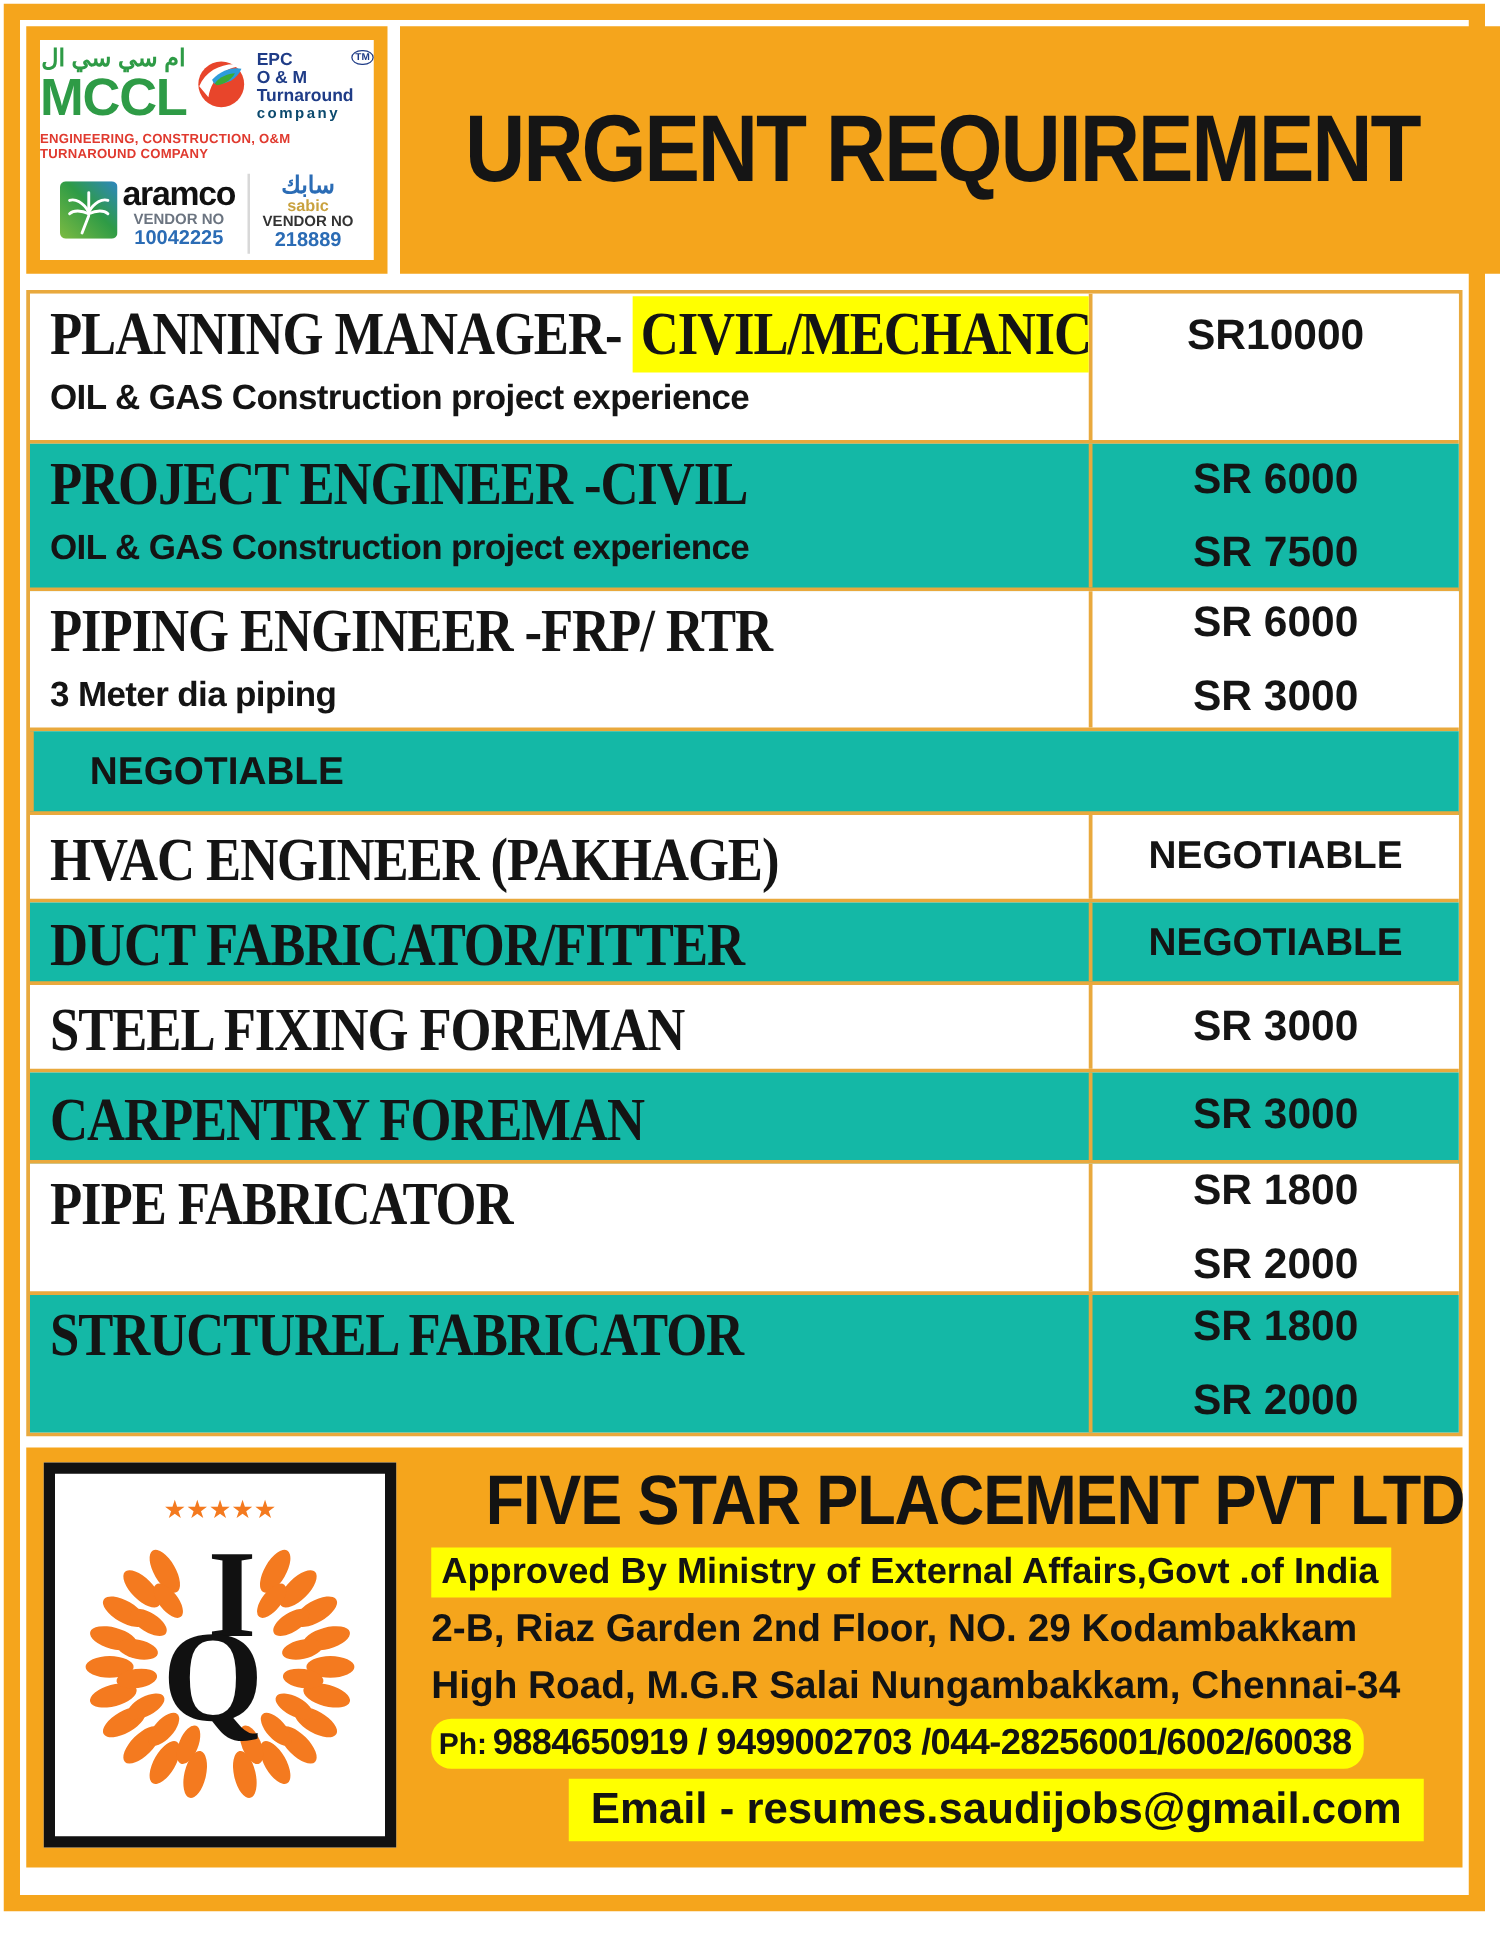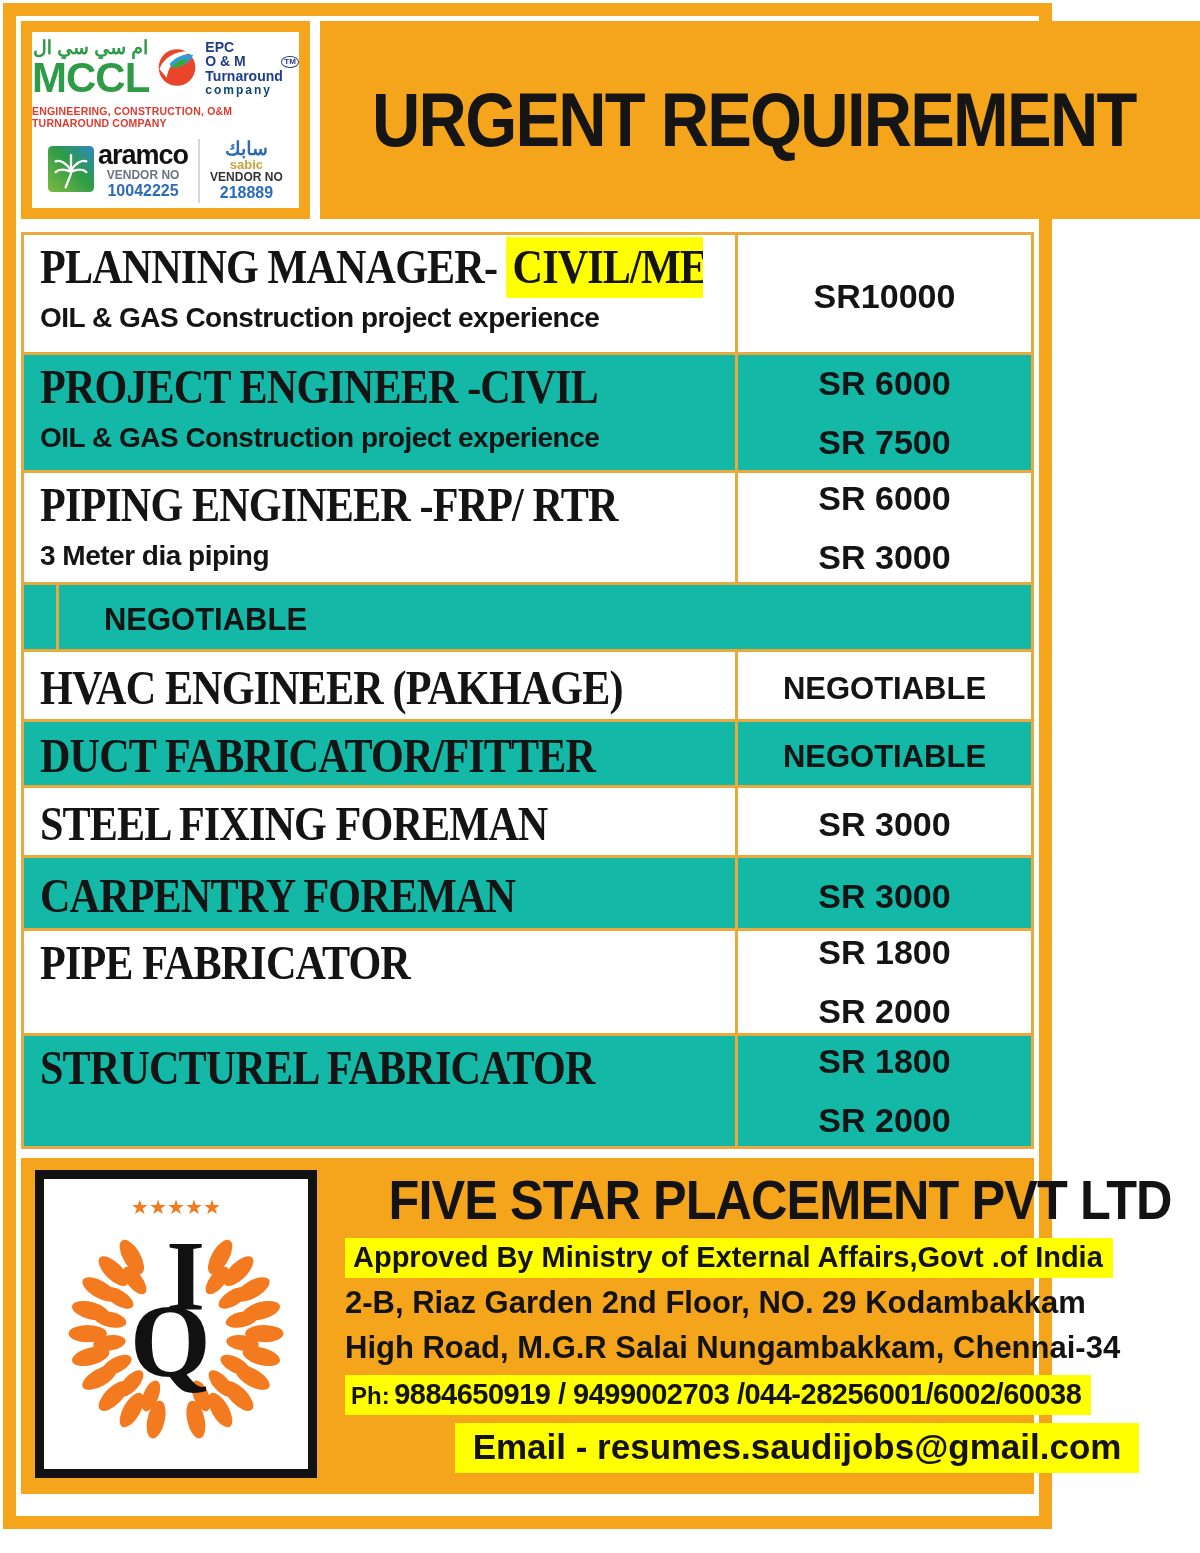--- a/index.html
+++ b/index.html
@@ -1,30 +1,30 @@
 <!DOCTYPE html>
 <html><head>
 <meta charset="utf-8">
 <style>
   * { box-sizing: border-box; margin: 0; padding: 0; }
   html,body { width:1200px; height:1553px; background:#fff; font-family:"Liberation Sans",sans-serif; overflow:hidden; }
-  .frame { position:absolute; left:3px; top:3px; width:1049px; height:1526px;
+  .frame { position:absolute; left:3px; top:3px; width:1185px; height:1526px;
            border:13px solid #F5A51C; background:#fff; padding:5px; }
 
   
   .header { display:flex; height:198px; }
   .logo-box { width:312px; border:11px solid #F5A51C; background:#fff;
               display:flex; flex-direction:column; align-items:center; justify-content:center; gap:6px; }
   .mccl-row { display:flex; align-items:center; gap:6px; }
   .mccl-left { text-align:center; }
   .mccl-arabic { color:#2E9B46; font-size:19px; font-weight:bold; line-height:1; }
   .mccl-name { color:#2E9B46; font-size:42px; font-weight:900; letter-spacing:-1px; line-height:1; }
   .epc-col { font-size:14px; font-weight:800; color:#1F3C87; line-height:1.05; position:relative; padding-right:16px;}
   .company-word { color:#0c4a6e; font-weight:700; font-size:12px; letter-spacing:2px; }
-  .tm { position:absolute; right:0; top:16px; font-size:8px; color:#1F3C87; border:1px solid #1F3C87; border-radius:50%; padding:1px 2px; }
+  .tm { position:absolute; right:0; top:0; font-size:8px; color:#1F3C87; border:1px solid #1F3C87; border-radius:50%; padding:1px 2px; }
   .mccl-tagline { color:#E03A2F; font-size:10.5px; font-weight:800; letter-spacing:0.2px; }
   .vendor-row { display:flex; align-items:center; gap:10px; margin-top:4px; }
   .aramco-wrap { display:flex; align-items:center; gap:4px; }
   .aramco-col { text-align:center; }
   .aramco-name { font-size:27px; font-weight:800; color:#111; letter-spacing:-1px; line-height:1; }
   .vendor-label { font-size:12px; color:#6B7480; font-weight:700; line-height:1.1; }
   .vendor-no { font-size:16px; color:#2B6CB5; font-weight:800; line-height:1.1; }
   .vendor-divider { width:2px; height:64px; background:#d8d8d8; }
   .sabic-col { text-align:center; }
   .sabic-arabic { color:#2B6CB5; font-size:19px; font-weight:bold; line-height:1; }
@@ -41,35 +41,35 @@
   .row { display:flex; border-bottom:3px solid #E9A93D; background:#fff; }
   .row:last-child { border-bottom:none; }
   .row.cream { background:#14b8a6; }
   .cell-title { flex:1; padding:6px 0 0 16px; overflow:hidden; }
   .jt { font-family:"Liberation Serif",serif; font-weight:900; font-size:49px; line-height:1.08;
         color:#141414; white-space:nowrap; transform:scaleX(0.86); transform-origin:0 50%; letter-spacing:-1px; }
   .jt .hl { background:#FFFF00; padding:2px 10px 4px 8px; margin-left:10px; }
   .jsub { font-weight:900; font-size:28px; color:#141414; margin-top:8px; letter-spacing:-0.5px; }
   .cell-salary { width:296px; border-left:3px solid #E9A93D; display:flex; flex-direction:column;
                  align-items:center; justify-content:center; gap:20px; padding:8px 4px; }
-  .cell-salary.top { justify-content:center; padding-top:14px;margin-left:32px; }
+  .cell-salary.top { justify-content:flex-start; padding-top:14px; }
   .sal { font-weight:900; font-size:34px; color:#141414; letter-spacing:0; white-space:nowrap; }
 
   
   .footer { margin-top:9px; background:#F5A51C; height:336px; display:flex; padding:12px 10px 12px 14px; }
   .wreath-box { width:282px; height:308px; background:#fff; border:9px solid #111; flex-shrink:0;
                 display:flex; align-items:center; justify-content:center; }
   .footer-divider { width:5px; background:#fff; margin:-12px 0 -12px 12px; }
   .footer-text { flex:1; padding:2px 6px 0 16px; display:flex; flex-direction:column; }
   .company-name { font-weight:900; font-size:56px; color:#131313; letter-spacing:-1px;
                   transform:scaleX(0.9); transform-origin:center; white-space:nowrap; text-align:center; line-height:1.0; margin-bottom:10px;}
   .approved { align-self:flex-start; background:#FFFF00; font-weight:800; font-size:29px; color:#131313;
               padding:3px 10px 4px 8px; margin-bottom:7px; white-space:nowrap; }
   .addr { font-weight:800; font-size:31px; color:#131313; margin-bottom:9px; white-space:nowrap; }
-  .phone-line { align-self:flex-start; background:#FFFF00; padding:3px 10px 4px 6px; margin-bottom:8px; white-space:nowrap; }
+  .phone-line { align-self:flex-start; background:#FFFF00; padding:3px 10px 4px 6px; margin-bottom:8px; white-space:nowrap;border-radius:16px; }
   .phone-label { font-weight:800; font-size:24px; color:#131313; }
   .phone-nums { font-weight:900; font-size:29px; color:#131313; letter-spacing:-0.5px; }
   .email-line { align-self:center; background:#FFFF00; font-weight:900; font-size:35px; color:#131313;
                 padding:4px 18px 6px 18px; white-space:nowrap;margin-left:34px; }
 </style>
 </head>
 <body>
 
 <div class="frame">
 

